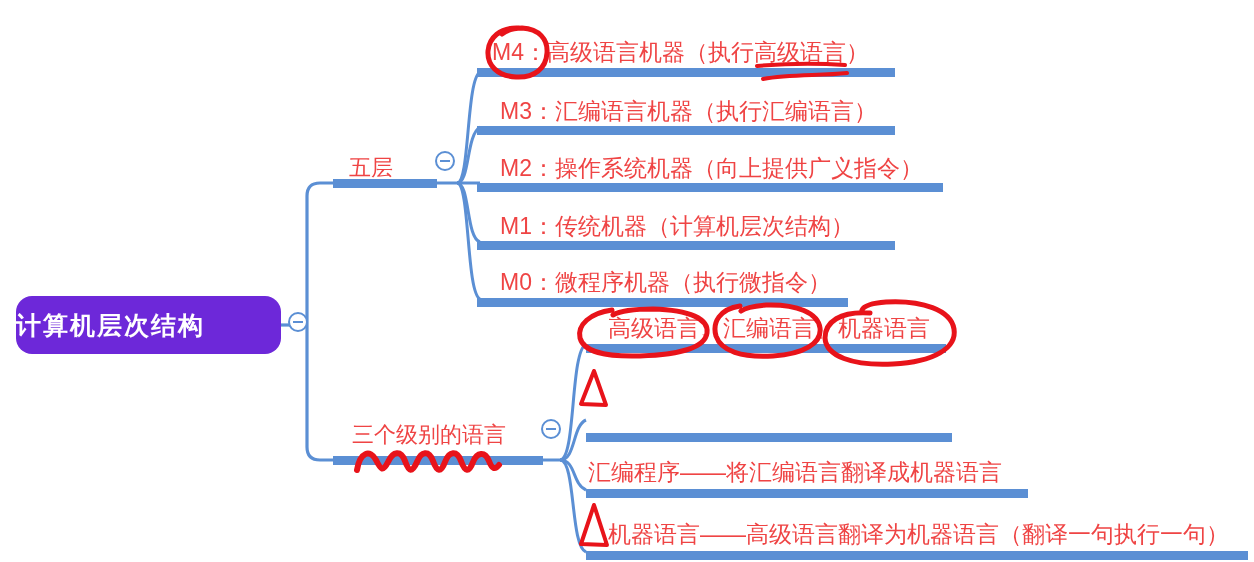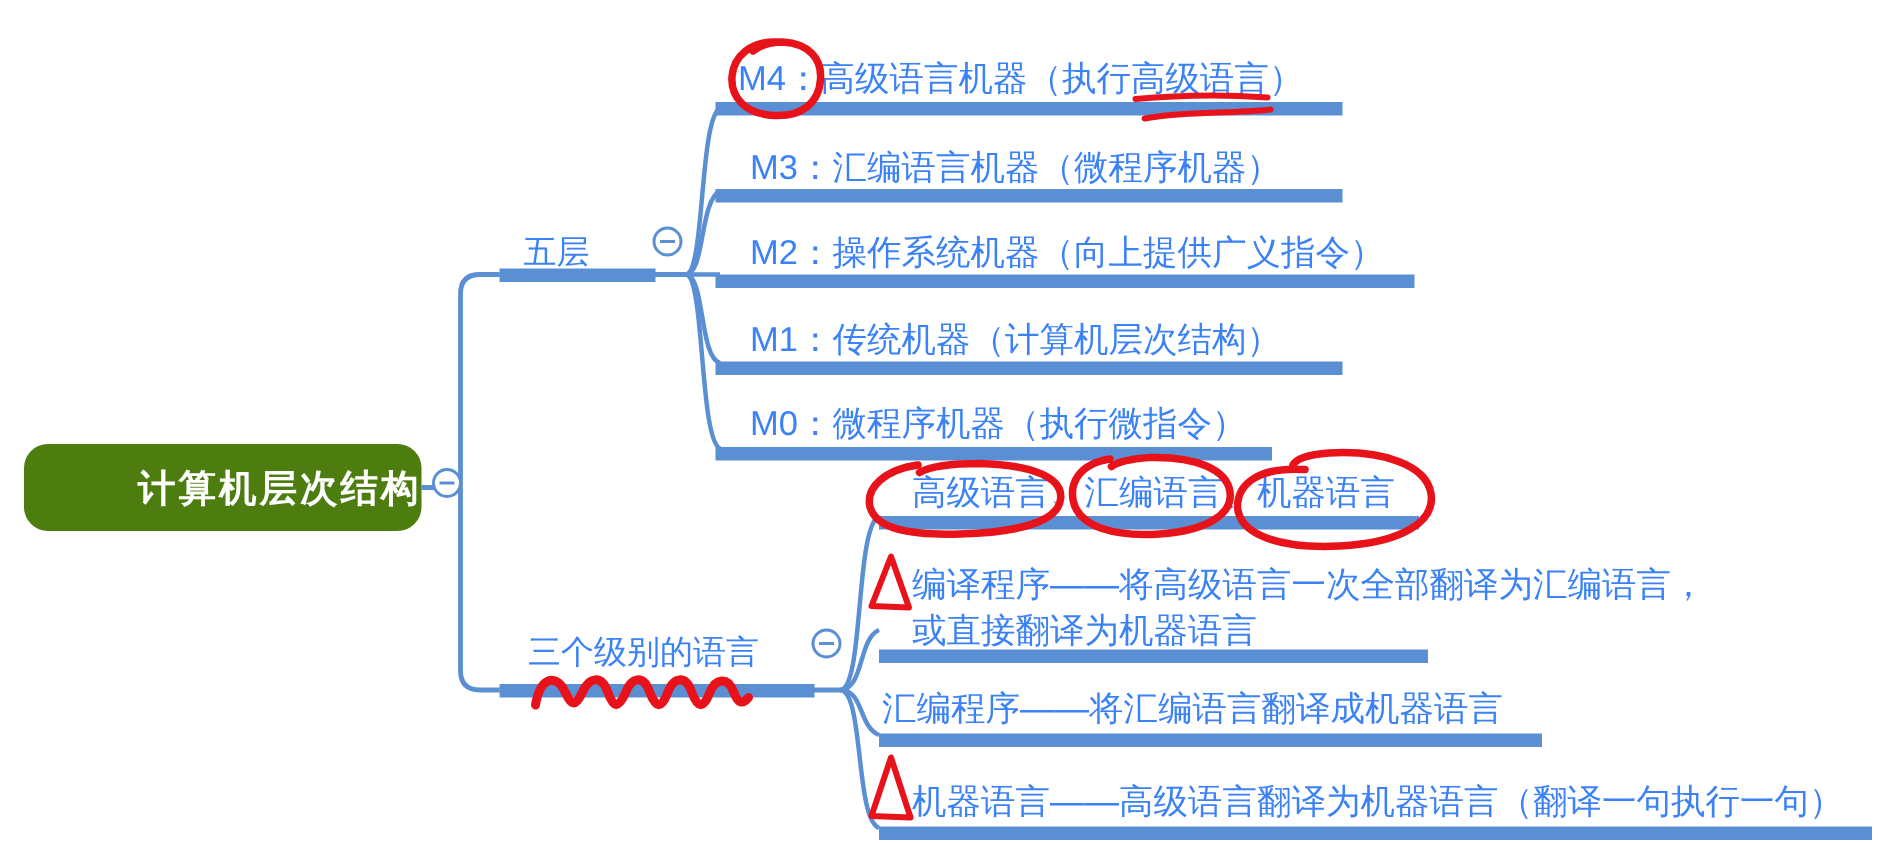--- a/index.html
+++ b/index.html
@@ -15,36 +15,36 @@
   
   .layer{position:absolute;left:0;top:0;width:1254px;height:562px;}
   #connectors{z-index:1;}
   #annotations{z-index:5;pointer-events:none;}
 
   
   .root-node{
     position:absolute;
     left:16px;top:296px;
     width:265px;height:58px;
-    background:#4d7c0f;
+    background:#6d28d9;
     border-radius:16px;
-    display:flex;align-items:center;justify-content:flex-end;
+    display:flex;align-items:center;justify-content:flex-start;
     color:#ffffff;
     font-size:25px;
     font-weight:bold;
     letter-spacing:2px;
     z-index:3;
     box-sizing:border-box;
   }
 
   
   .node{
     position:absolute;
     z-index:3;
-    color:#3b82f6;
+    color:#ef4444;
     font-size:23px;
     line-height:31px;
     white-space:pre;
   }
   .node.branch-label{font-size:22px;}
   .node.multiline{white-space:pre-line;}
 
   
   .bar{
     position:absolute;
@@ -106,41 +106,39 @@
   </div>
   <div class="toggle" style="left:288px;top:312px;"></div>
 
   <div class="node branch-label" style="left:349px;top:152px;">五层</div>
   <div class="bar" style="left:333px;top:179px;width:104px;"></div>
   <div class="toggle" style="left:435px;top:151px;"></div>
 
   <div class="node" style="left:492px;top:37px;">M4：高级语言机器（执行高级语言）</div>
   <div class="bar" style="left:477px;top:68px;width:418px;"></div>
 
-  <div class="node" style="left:500px;top:96px;">M3：汇编语言机器（微程序机器）</div>
+  <div class="node" style="left:500px;top:96px;">M3：汇编语言机器（执行汇编语言）</div>
   <div class="bar" style="left:477px;top:126px;width:418px;"></div>
 
   <div class="node" style="left:500px;top:153px;">M2：操作系统机器（向上提供广义指令）</div>
   <div class="bar" style="left:477px;top:183px;width:466px;"></div>
 
   <div class="node" style="left:500px;top:211px;">M1：传统机器（计算机层次结构）</div>
   <div class="bar" style="left:477px;top:241px;width:418px;"></div>
 
   <div class="node" style="left:500px;top:267px;">M0：微程序机器（执行微指令）</div>
   <div class="bar" style="left:477px;top:298px;width:371px;"></div>
 
   <div class="node branch-label" style="left:352px;top:419px;">三个级别的语言</div>
   <div class="bar" style="left:333px;top:456px;width:210px;"></div>
   <div class="toggle" style="left:541px;top:419px;"></div>
 
   <div class="node" style="left:608px;top:313px;">高级语言、汇编语言、机器语言</div>
   <div class="bar" style="left:586px;top:344px;width:360px;"></div>
 
-  <div class="node multiline" style="left:608px;top:374px;">编译程序——将高级语言一次全部翻译为汇编语言，
-或直接翻译为机器语言</div>
   <div class="bar" style="left:586px;top:433px;width:366px;"></div>
 
   <div class="node" style="left:588px;top:457px;">汇编程序——将汇编语言翻译成机器语言</div>
   <div class="bar" style="left:586px;top:489px;width:442px;"></div>
 
   <div class="node" style="left:608px;top:519px;">机器语言——高级语言翻译为机器语言（翻译一句执行一句）</div>
   <div class="bar" style="left:586px;top:551px;width:662px;"></div>
 
   <svg class="layer" id="annotations" viewBox="0 0 1254 562" xmlns="http://www.w3.org/2000/svg">
     <g fill="none" stroke="#e8131a" stroke-width="5" stroke-linecap="round" stroke-linejoin="round">

